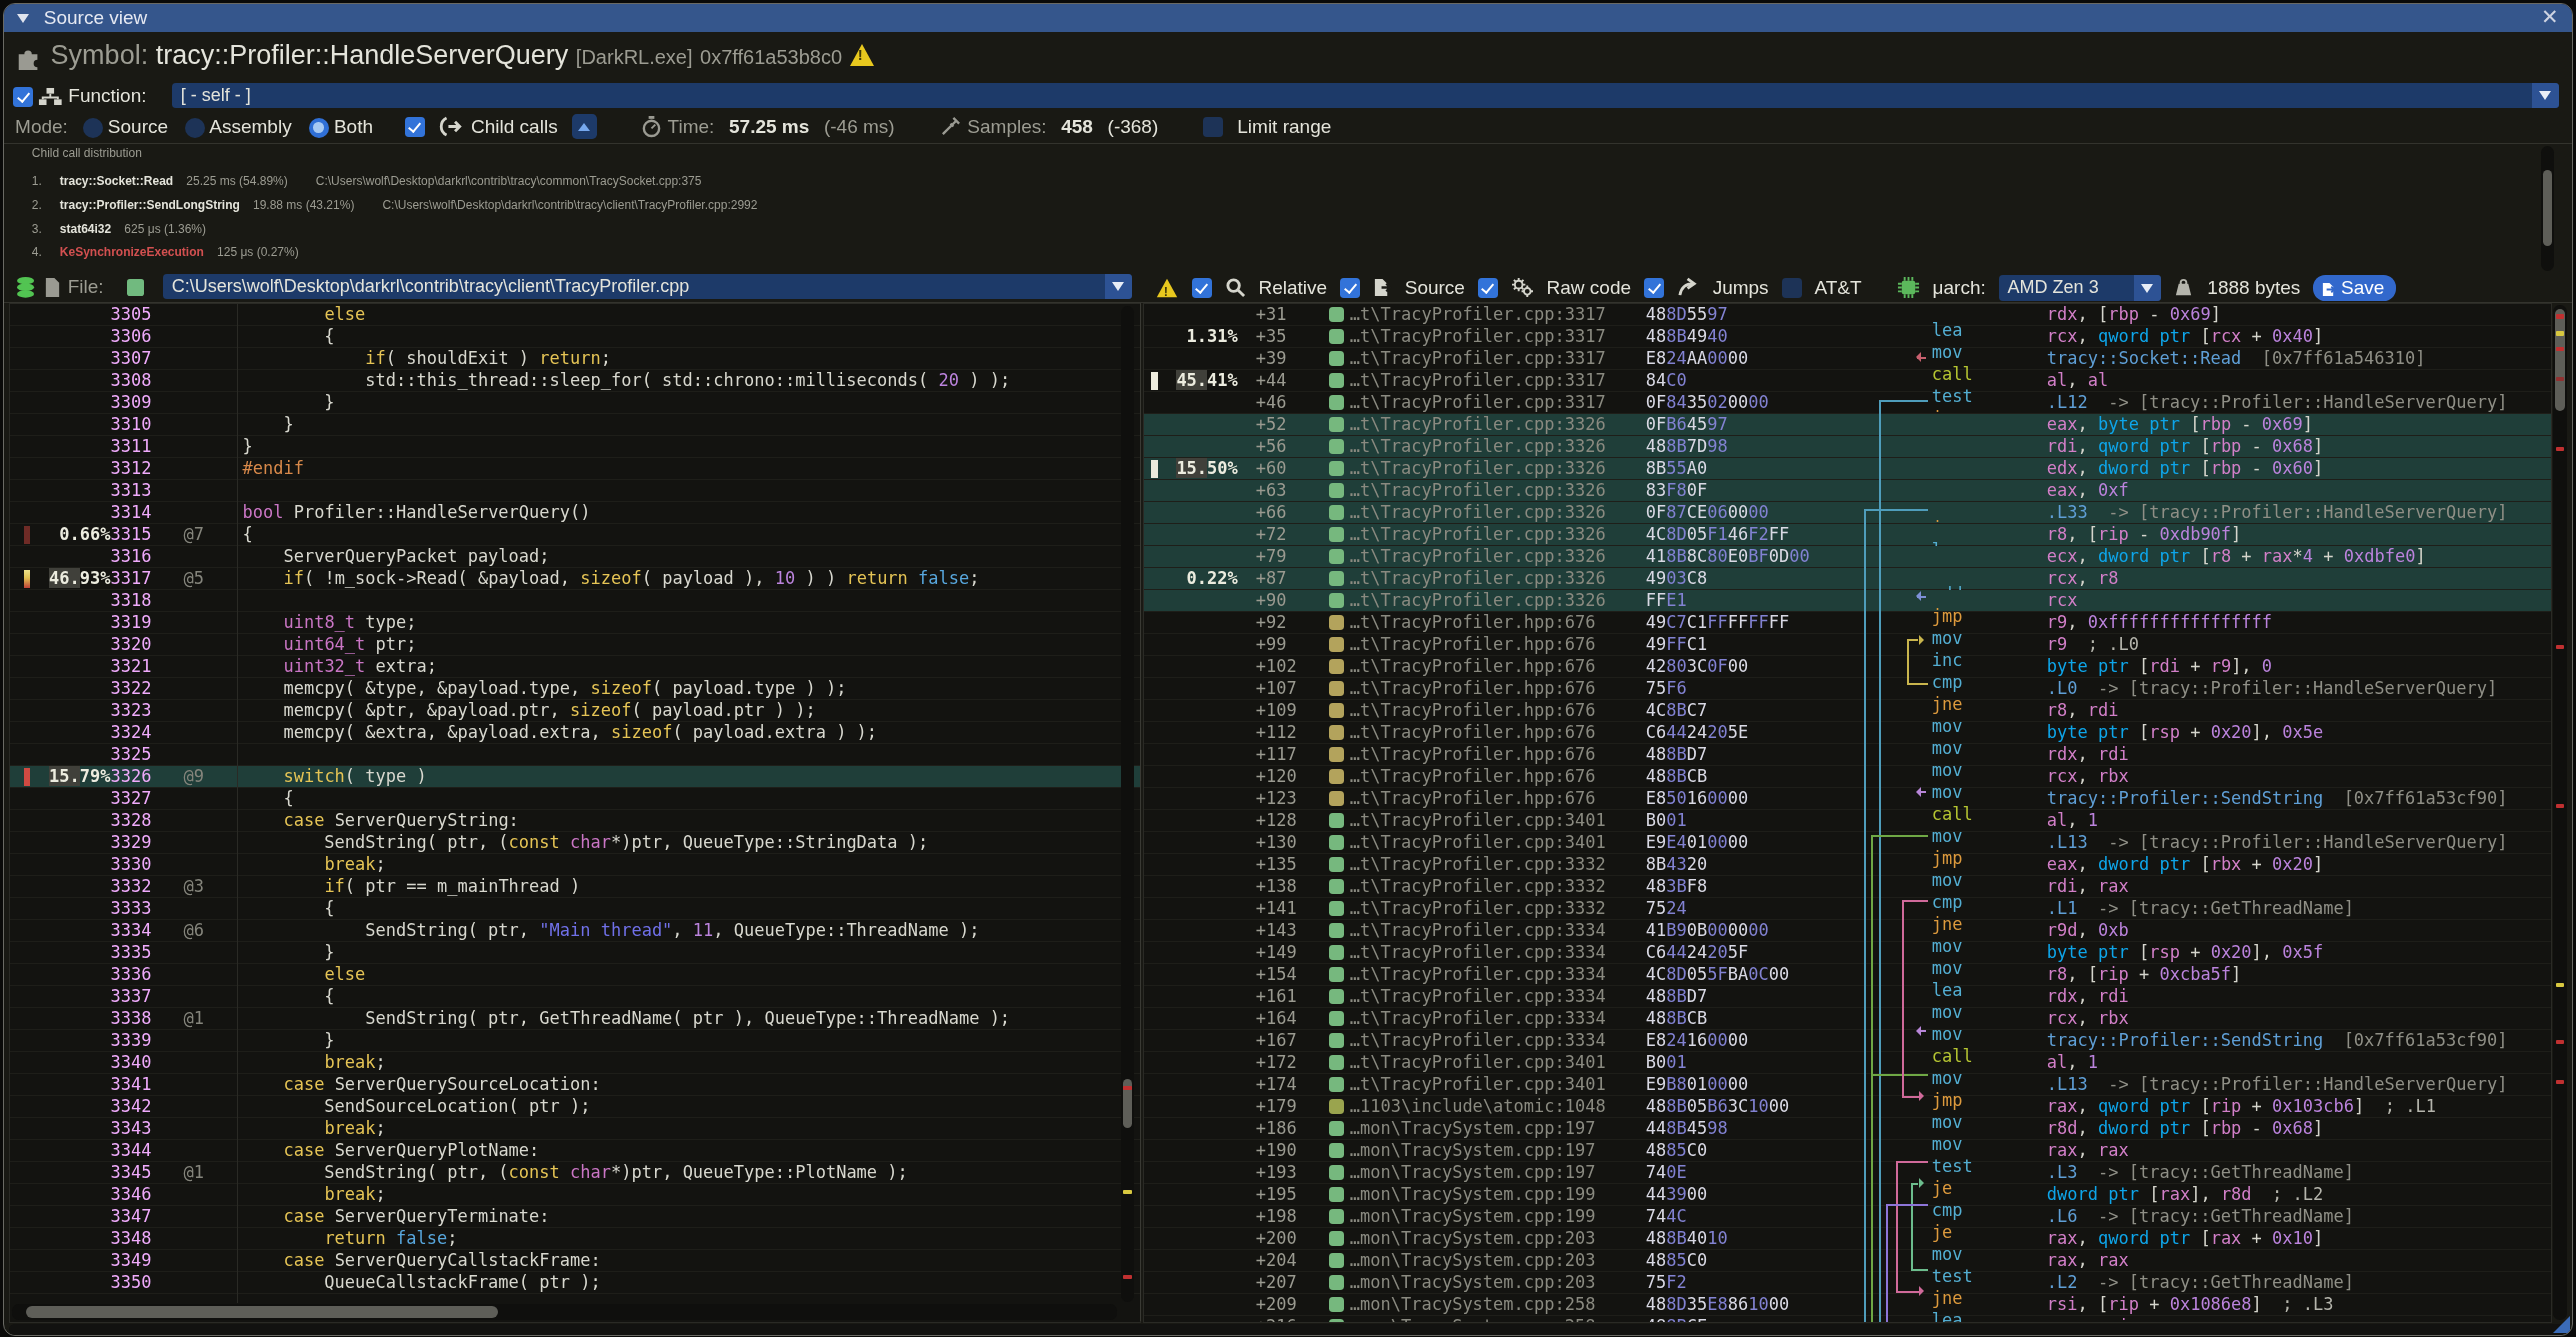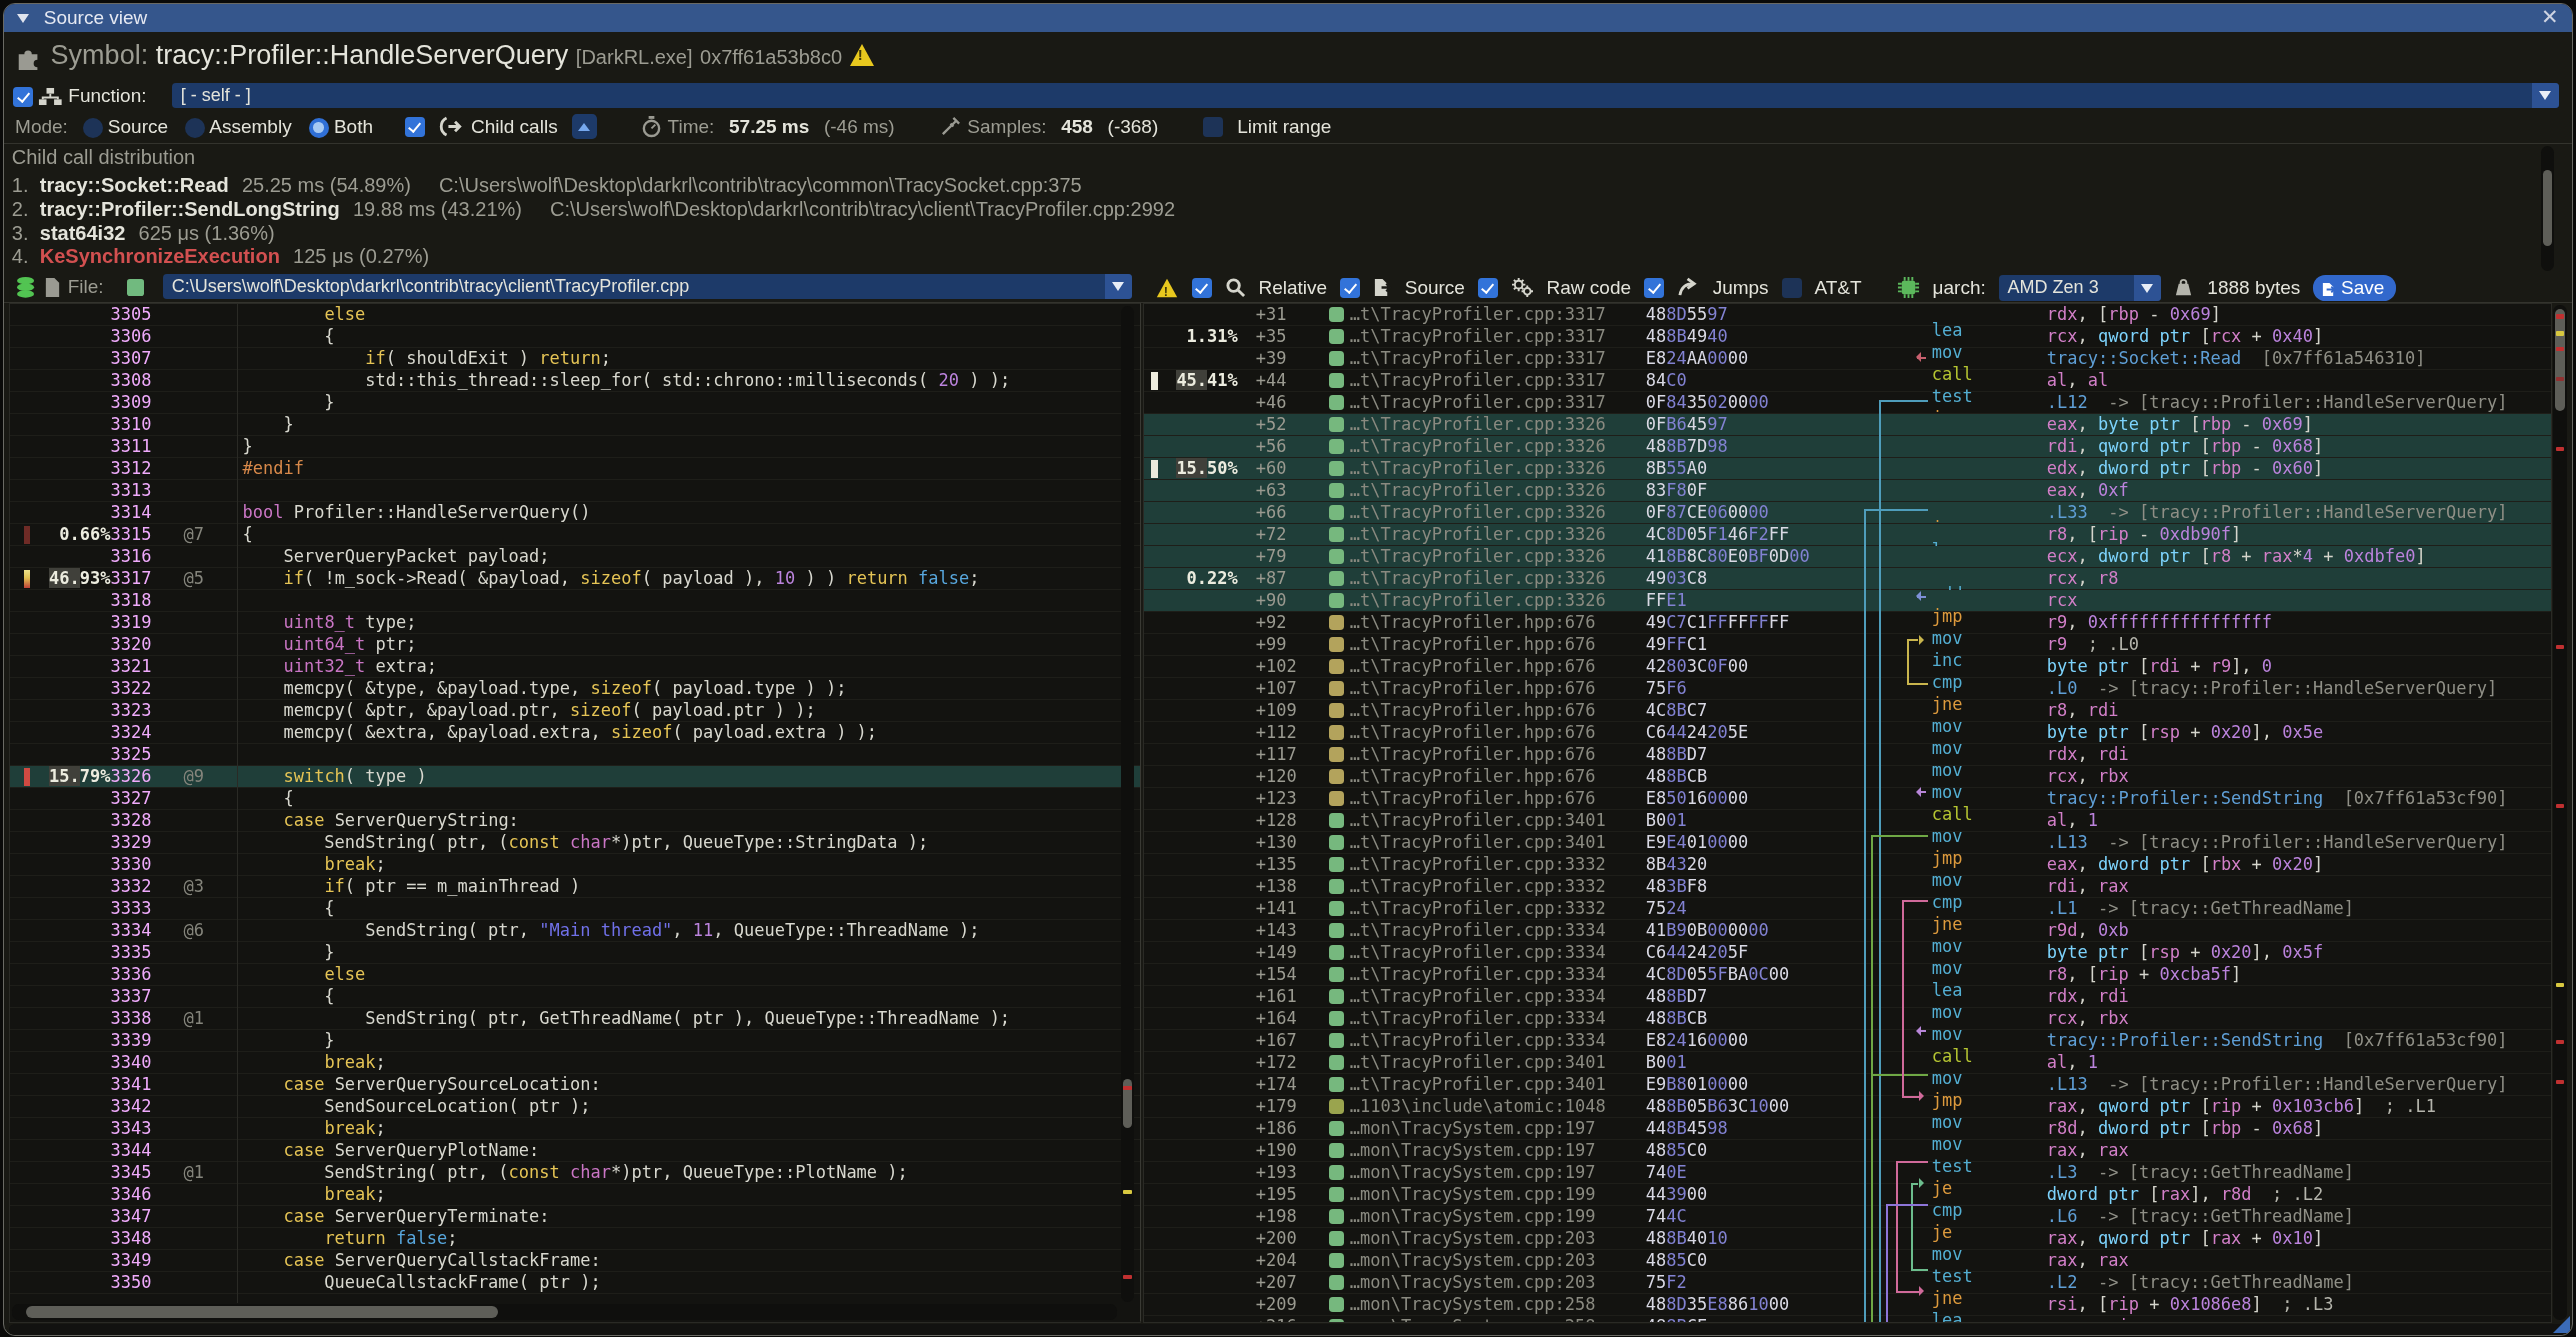--- a/index.html
+++ b/index.html
@@ -33,21 +33,21 @@
   .combo .cbtn::after{content:"";position:absolute;left:6.6px;top:8.5px;border-left:6.6px solid transparent;
     border-right:6.6px solid transparent;border-top:9.4px solid #e8edf6;}
   .funcrow{position:absolute;left:9.4px;top:79px;height:26.4px;font-size:19px;line-height:26.4px;color:#e4e4db;white-space:nowrap;}
   .moderow{position:absolute;left:11.3px;top:108px;height:28px;font-size:19px;line-height:28px;white-space:nowrap;}
   .moderow > span{margin-right:9.4px;vertical-align:middle;}
   .sep{position:absolute;left:0;right:0;height:0.9px;background:#33332d;}
   .upbtn{display:inline-block;width:24.6px;height:24.6px;border-radius:4.7px;background:#1d3a69;position:relative;vertical-align:middle;}
   .upbtn::after{content:"";position:absolute;left:5.7px;top:8.5px;border-left:6.6px solid transparent;
     border-right:6.6px solid transparent;border-bottom:8.5px solid #76a8ee;}
   
-  .childsec{position:absolute;left:8px;top:142px;right:28px;height:121px;overflow:hidden;font-size:20px;}
+  .childsec{position:absolute;left:28px;top:142px;right:28px;height:121px;overflow:hidden;font-size:12px;}
   .chead{color:#9c9c92;}
   .crow{position:absolute;left:0;white-space:nowrap;}
   .crow .idx{display:inline-block;width:28px;color:#9c9c92;}
   .crow .nm{font-weight:bold;color:#e4e4db;}
   .crow .nm.red{color:#d25050;}
   .crow .tm{color:#9c9c92;margin-left:13.2px;}
   .crow .pth{color:#9c9c92;margin-left:28px;}
   
   .filerow{position:absolute;left:11.3px;top:270px;height:26.4px;font-size:19px;line-height:26.4px;white-space:nowrap;}
   .swatch{display:inline-block;width:17px;height:17px;border-radius:2.8px;background:#71ba7f;vertical-align:middle;}
@@ -73,21 +73,21 @@
   .s-bool{color:#58a7dd;} .s-pre{color:#d8894a;}
   .apct{position:absolute;left:28px;width:66px;text-align:right;font-weight:bold;color:#ececdf;}
   .aoff{position:absolute;left:112px;color:#9a9a90;}
   .aicon{position:absolute;left:185px;top:2.8px;width:15px;height:15px;border-radius:3.8px;}
   .aloc{position:absolute;left:206px;color:#8a8a80;}
   .abytes{position:absolute;left:502px;}
   .b0{color:#d9d9e4;} .b1{color:#8282d2;}
   .amn{position:absolute;left:788px;margin-top:16px;}
   .mn-i{color:#53aed2;} .mn-j{color:#dd9a3d;} .mn-c{color:#b5c532;}
   .aops{position:absolute;left:903px;color:#d5d5cc;}
-  .t-reg{color:#d27fc8;} .t-ptr{color:#7dd3fc;} .t-num{color:#bb83dd;} .t-label{color:#5f9fd6;}
+  .t-reg{color:#d27fc8;} .t-ptr{color:#0ea5e9;} .t-num{color:#bb83dd;} .t-label{color:#5f9fd6;}
   .t-dim{color:#8f8f86;} .t-com{color:#b5b5ac;}
   #jumps{position:absolute;left:0;top:0;width:100%;height:100%;pointer-events:none;}
   .jv{position:absolute;width:1.9px;} .jh{position:absolute;height:1.9px;}
   .jarrow{position:absolute;width:0;height:0;border:5.7px solid transparent;}
   
   .scrolltrack{position:absolute;background:#0f0f0d;border-radius:6.6px;}
   .scrollthumb{position:absolute;background:#5e5e58;border-radius:6.6px;}
   .mark{position:absolute;border-radius:0.9px;}
   .grip{position:absolute;right:1.9px;bottom:1.9px;width:0;height:0;
     border-bottom:17px solid #3b6cb8;border-left:17px solid transparent;}

